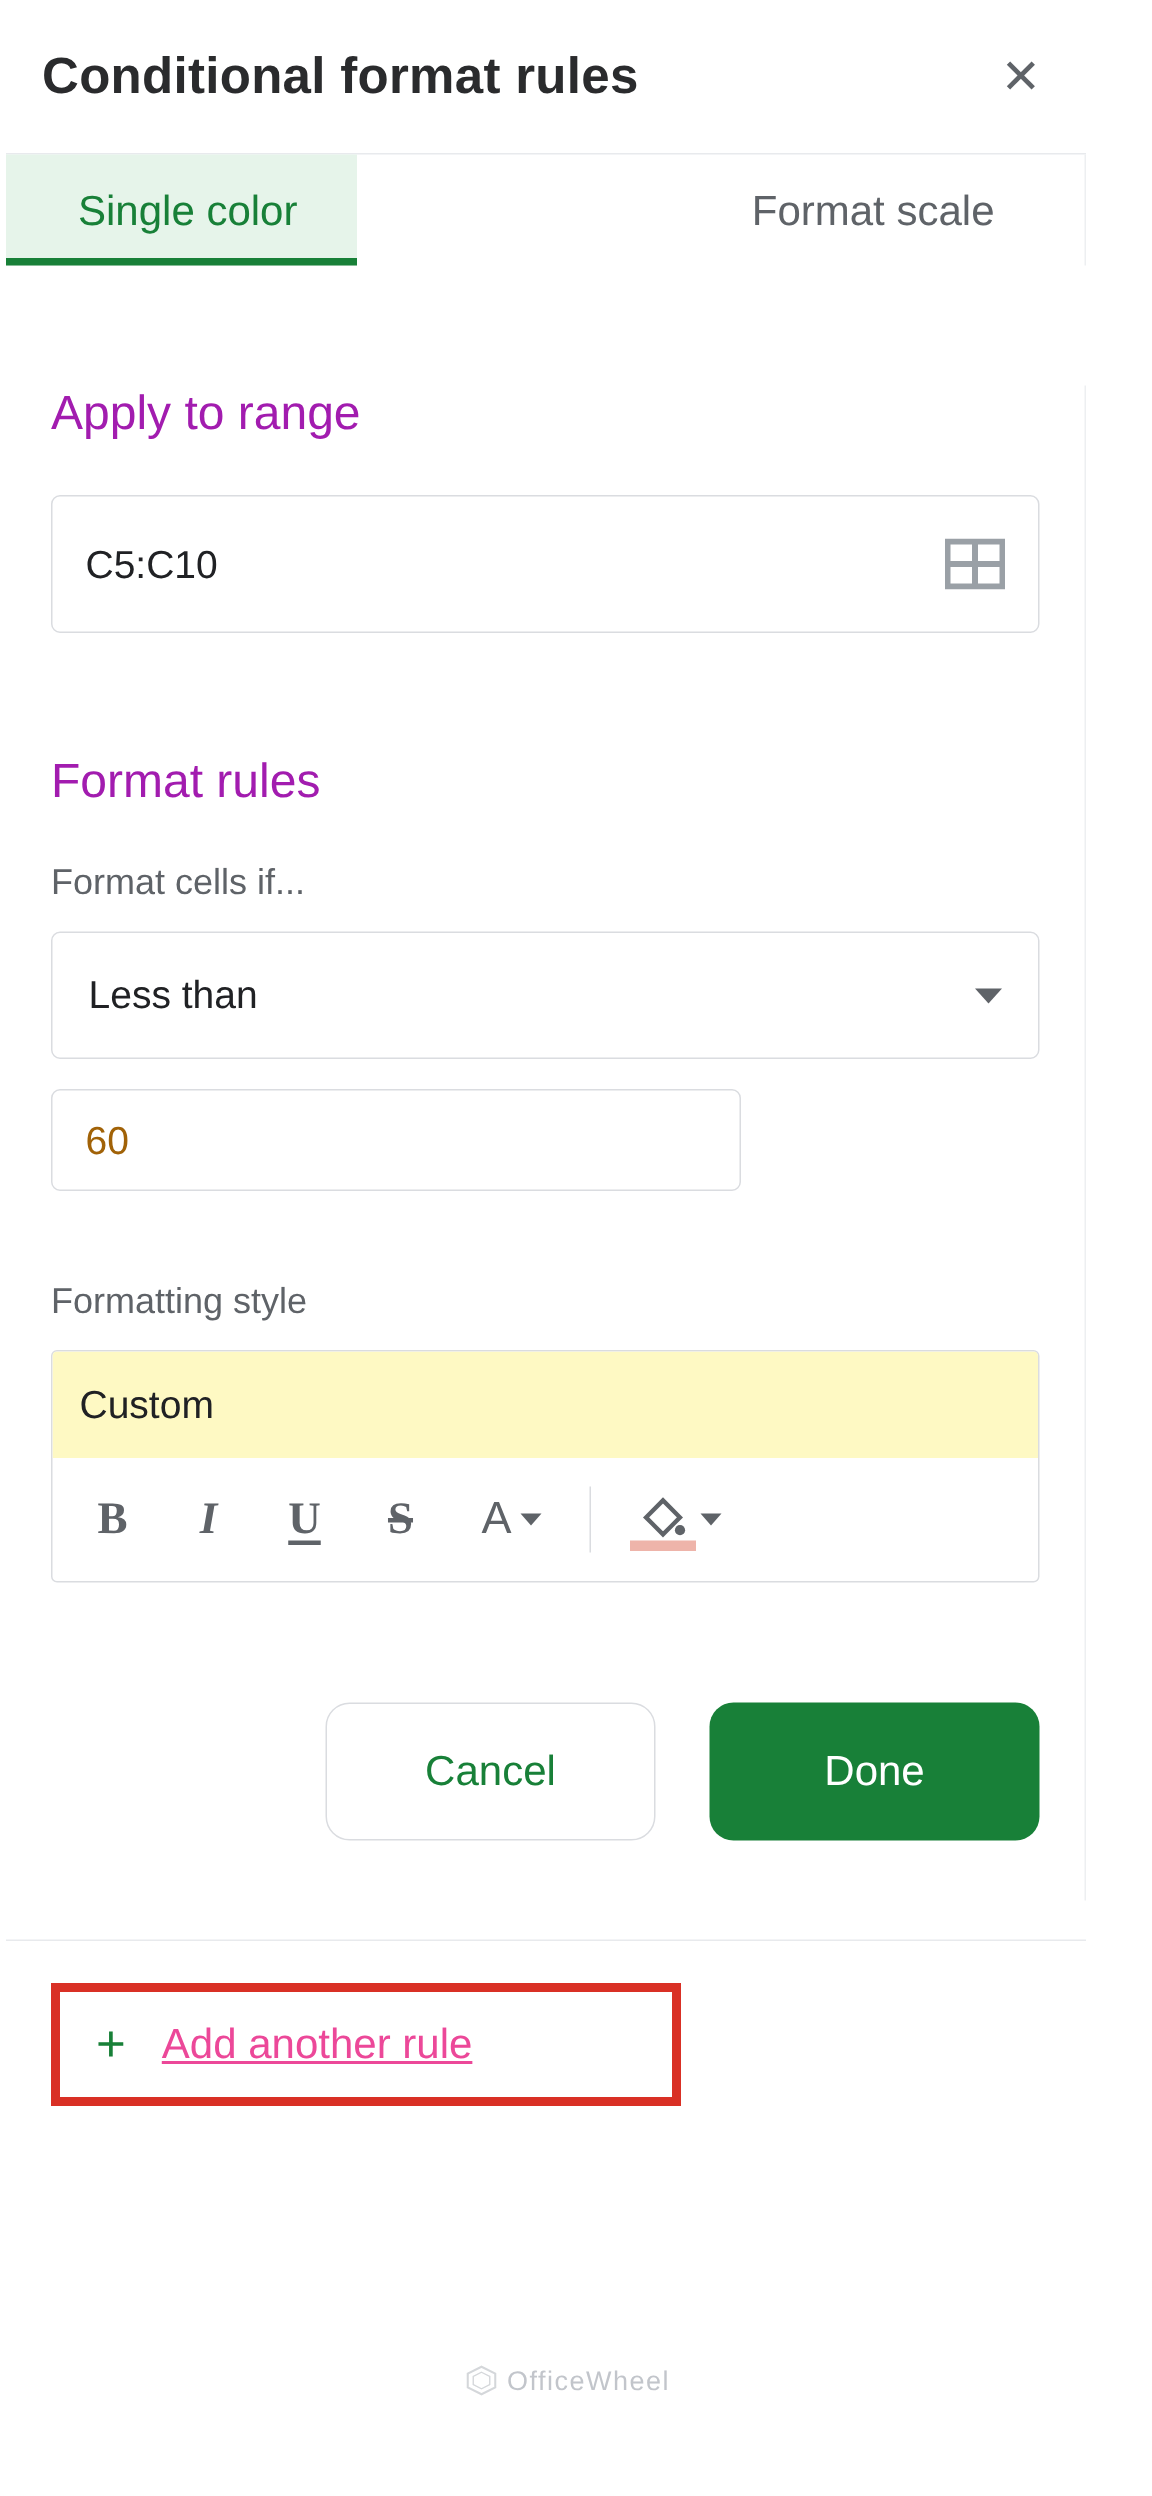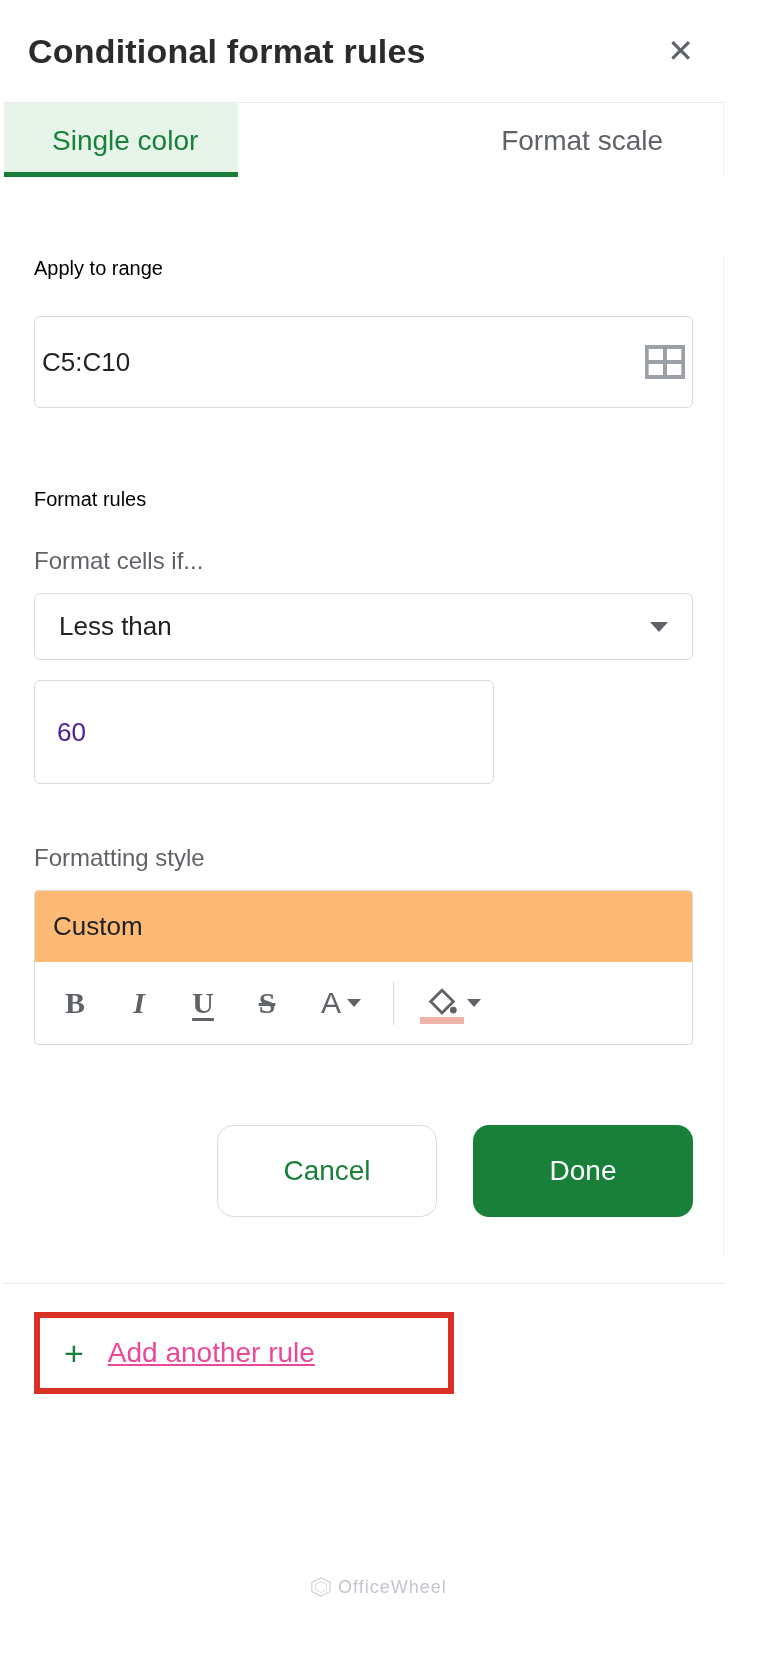--- a/index.html
+++ b/index.html
@@ -55,32 +55,32 @@
   }
   .tab.inactive {
     margin-left: auto;
     padding-right: 60px;
   }
   .content {
     padding: 0 30px 30px 30px;
     border-right: 1px solid #edeff1;
   }
   .section-title {
-    font-size: 20px;
+    font-size: 32px;
     font-weight: 400;
-    color: #000000;
+    color: #a21caf;
     margin-top: 80px;
     margin-bottom: 36px;
   }
   .range-box {
     display: flex;
     align-items: center;
     border: 1px solid #dadce0;
     border-radius: 6px;
-    padding: 18px 7px;
+    padding: 18px 22px;
     height: 92px;
   }
   .range-text {
     flex: 1;
     font-size: 26px;
     color: #202124;
   }
   .grid-icon {
     width: 40px;
     height: 34px;
@@ -90,53 +90,53 @@
     color: #5f6368;
     margin-top: 30px;
     margin-bottom: 18px;
   }
   .dropdown {
     display: flex;
     align-items: center;
     border: 1px solid #dadce0;
     border-radius: 6px;
     padding: 18px 24px;
-    height: 67px;
+    height: 85px;
     cursor: pointer;
   }
   .dropdown-text {
     flex: 1;
     font-size: 26px;
     color: #202124;
   }
   .caret {
     width: 0; height: 0;
     border-left: 9px solid transparent;
     border-right: 9px solid transparent;
     border-top: 10px solid #5f6368;
   }
   .value-input {
     border: 1px solid #dadce0;
     border-radius: 6px;
-    height: 104px;
+    height: 68px;
     width: 460px;
     margin-top: 20px;
     padding: 0 22px;
     font-size: 26px;
-    color: #4c1d95;
+    color: #a16207;
     outline: none;
   }
   .style-preview {
     margin-top: 18px;
     border: 1px solid #dadce0;
     border-radius: 4px;
     overflow: hidden;
   }
   .style-swatch {
-    background: #fdba74;
+    background: #fef9c3;
     padding: 20px 18px;
     font-size: 26px;
     color: #202124;
   }
   .style-toolbar {
     display: flex;
     align-items: center;
     padding: 14px 12px;
     gap: 8px;
   }

